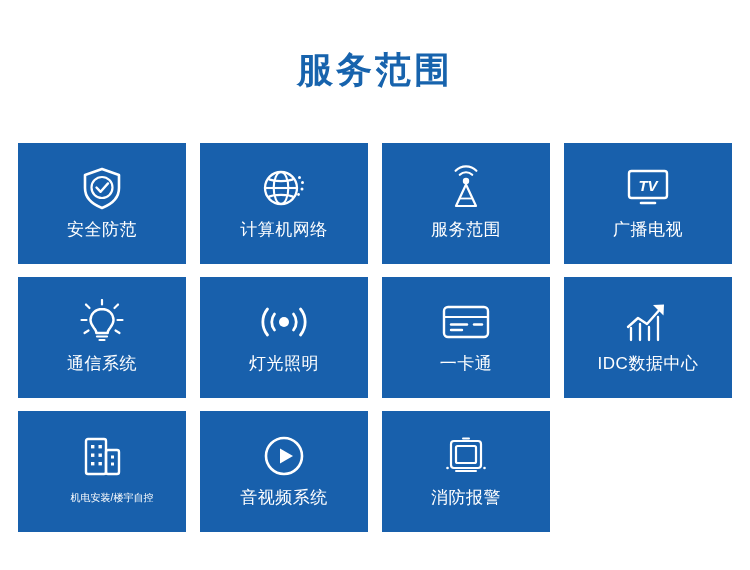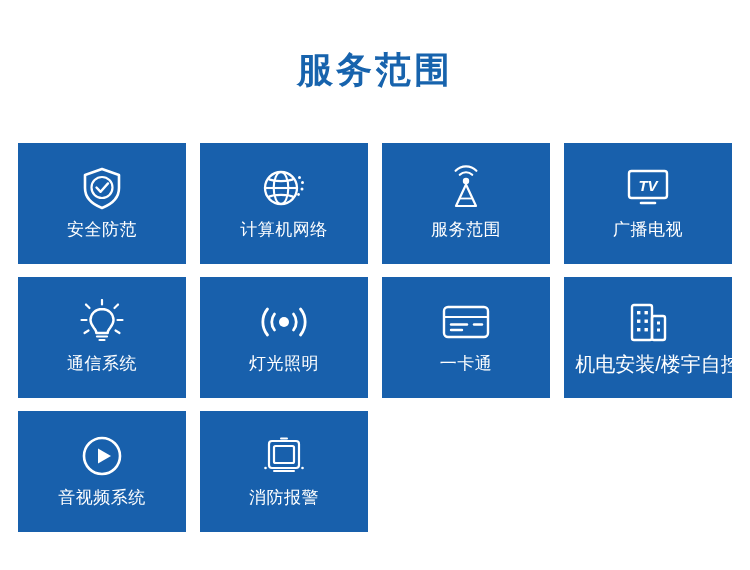--- a/index.html
+++ b/index.html
@@ -64,21 +64,21 @@
   }
   .card-label {
     color: #ffffff;
     font-size: 17px;
     line-height: 22px;
     letter-spacing: 0.5px;
     white-space: nowrap;
     text-align: center;
   }
   .card-label.narrow {
-    font-size: 20px;
+    font-size: 10px;
     letter-spacing: 0px;
     margin-left: 20px;
   }
 </style>
 </head>
 <body>
 
 <div class="page">
 
   <div class="page-title">服务范围</div>
@@ -175,20 +175,33 @@
           <rect x="4" y="4" width="44" height="30" rx="4" fill="none" stroke="#ffffff" stroke-width="2.4"></rect>
           <line x1="4" y1="14" x2="48" y2="14" stroke="#ffffff" stroke-width="2.2"></line>
           <line x1="11" y1="21.5" x2="27" y2="21.5" stroke="#ffffff" stroke-width="2.4" stroke-linecap="round"></line>
           <line x1="11" y1="27" x2="22" y2="27" stroke="#ffffff" stroke-width="2.4" stroke-linecap="round"></line>
           <line x1="34" y1="21.5" x2="42" y2="21.5" stroke="#ffffff" stroke-width="2.4" stroke-linecap="round"></line>
         </svg>
       </div>
       <div class="card-label">一卡通</div>
     </div>
 
+    <div class="card">
+      <div class="card-icon">
+        <svg width="50" height="44" viewBox="0 0 50 44">
+          <line x1="8" y1="28" x2="8" y2="40" stroke="#ffffff" stroke-width="2.3" stroke-linecap="round"></line>
+          <line x1="17" y1="24" x2="17" y2="40" stroke="#ffffff" stroke-width="2.3" stroke-linecap="round"></line>
+          <line x1="26" y1="27" x2="26" y2="40" stroke="#ffffff" stroke-width="2.3" stroke-linecap="round"></line>
+          <line x1="35" y1="17" x2="35" y2="40" stroke="#ffffff" stroke-width="2.3" stroke-linecap="round"></line>
+          <path d="M5 27 L15 18 L24 24 L39 7" fill="none" stroke="#ffffff" stroke-width="2.4" stroke-linecap="round" stroke-linejoin="round"></path>
+          <path d="M30 5 L41 4.5 L40.5 15.5 Z" fill="#ffffff"></path>
+        </svg>
+      </div>
+      <div class="card-label">IDC数据中心</div>
+    </div>
 
     <div class="card">
       <div class="card-icon">
         <svg width="48" height="44" viewBox="0 0 48 44">
           <rect x="8" y="5" width="20" height="35" rx="2" fill="none" stroke="#ffffff" stroke-width="2.4"></rect>
           <rect x="28" y="16" width="13" height="24" rx="2" fill="none" stroke="#ffffff" stroke-width="2.4"></rect>
           <rect x="13" y="11" width="3.4" height="3.4" fill="#ffffff"></rect>
           <rect x="20.5" y="11" width="3.4" height="3.4" fill="#ffffff"></rect>
           <rect x="13" y="19.5" width="3.4" height="3.4" fill="#ffffff"></rect>
           <rect x="20.5" y="19.5" width="3.4" height="3.4" fill="#ffffff"></rect>

